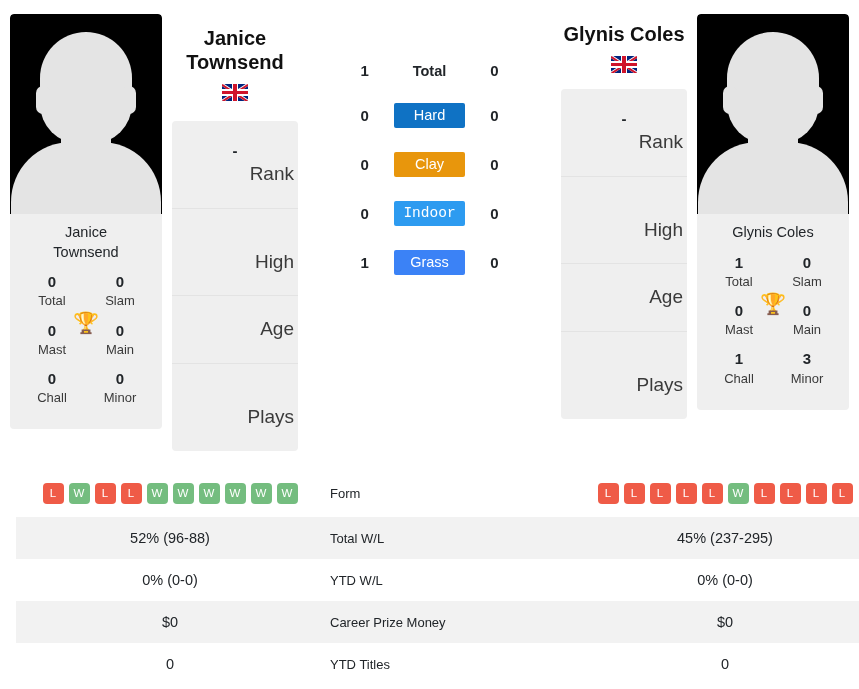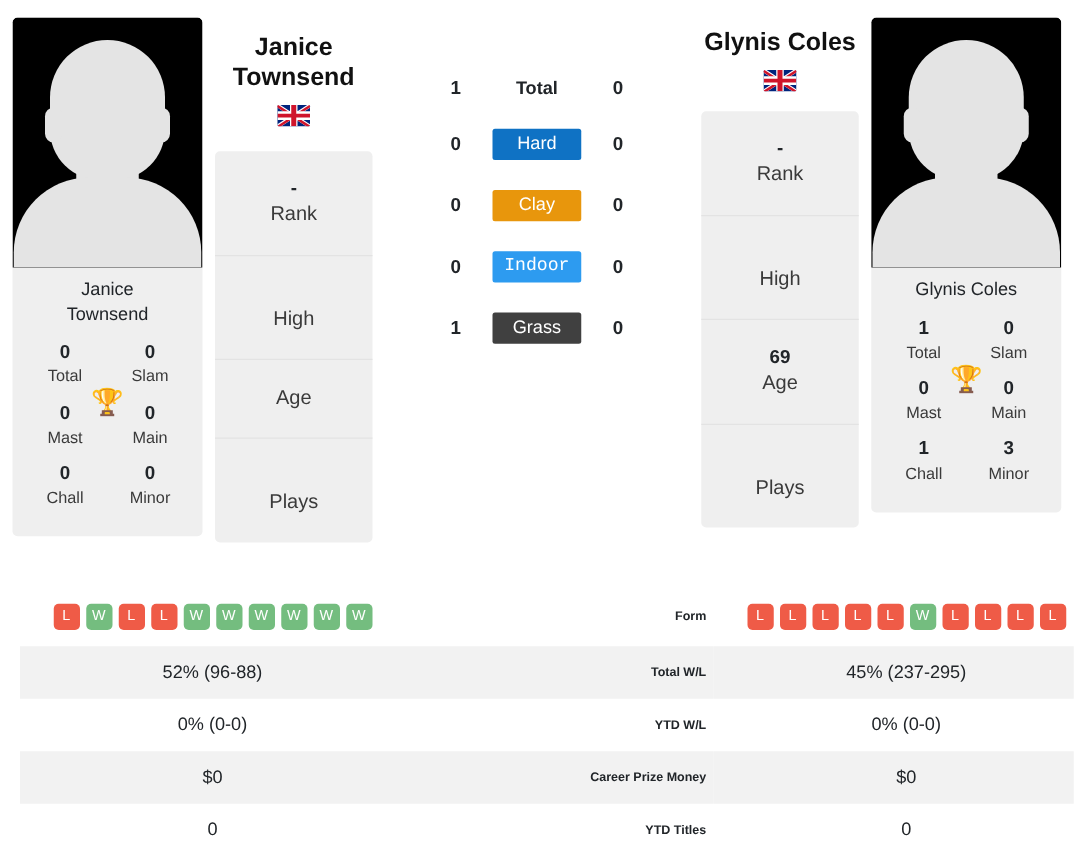--- a/index.html
+++ b/index.html
@@ -180,23 +180,24 @@
   }
   .info-cell:last-child { border-bottom: none; }
   .info-val {
     font-size: 15px;
     font-weight: bold;
     color: #212529;
     line-height: 1.35;
     min-height: 20px;
   }
   .info-lab {
-    font-size: 16px;
+    font-size: 19px;
     color: #3a3a3a;
     line-height: 1.4;
+    text-align: right;
   }
 
   
   .surface-col {
     flex: 1 1 auto;
     padding-top: 52px;
     display: flex;
     flex-direction: column;
     align-items: center;
   }
@@ -238,21 +239,21 @@
     table-layout: fixed;
   }
   .stats-table tr.alt { background: #f2f2f2; }
   .stats-table td {
     padding: 13px 6px;
     font-size: 14.5px;
     color: #212529;
     vertical-align: middle;
   }
   .stats-table td.left-val { width: 296px; text-align: center; }
-  .stats-table td.label { width: 235px; text-align: right; font-weight: bold; font-size: 10px; }
+  .stats-table td.label { width: 235px; text-align: left; font-weight: normal; font-size: 13px; }
   .stats-table td.right-val { width: 296px; text-align: center; }
   .form-strip {
     display: flex;
     justify-content: center;
     gap: 5px;
   }
   .form-badge {
     width: 21px;
     height: 21px;
     border-radius: 4px;
@@ -368,21 +369,21 @@
         <div class="surface-badge" id="badge-clay" style="background: rgb(232, 150, 12);">Clay</div>
         <div class="surface-num">0</div>
       </div>
       <div class="surface-row">
         <div class="surface-num">0</div>
         <div class="surface-badge" id="badge-indoor" style="background: rgb(45, 155, 240); font-family: Liberation Mono, monospace;">Indoor</div>
         <div class="surface-num">0</div>
       </div>
       <div class="surface-row">
         <div class="surface-num">1</div>
-        <div class="surface-badge" id="badge-grass" style="background: #404040;">Grass</div>
+        <div class="surface-badge" id="badge-grass" style="background: #3b82f6;">Grass</div>
         <div class="surface-num">0</div>
       </div>
     </div>
 
     <div class="mid-col right-col">
       <div class="player-title wide">
         <div>Glynis Coles</div>
       </div>
       <span class="flag">
         <span class="d1"></span>
@@ -397,21 +398,20 @@
       <div class="info-panel offset">
         <div class="info-cell">
           <div class="info-val">-</div>
           <div class="info-lab">Rank</div>
         </div>
         <div class="info-cell">
           <div class="info-val"></div>
           <div class="info-lab">High</div>
         </div>
         <div class="info-cell">
-          <div class="info-val">69</div>
           <div class="info-lab">Age</div>
         </div>
         <div class="info-cell">
           <div class="info-val"></div>
           <div class="info-lab">Plays</div>
         </div>
       </div>
     </div>
 
     <div class="photo-card">

